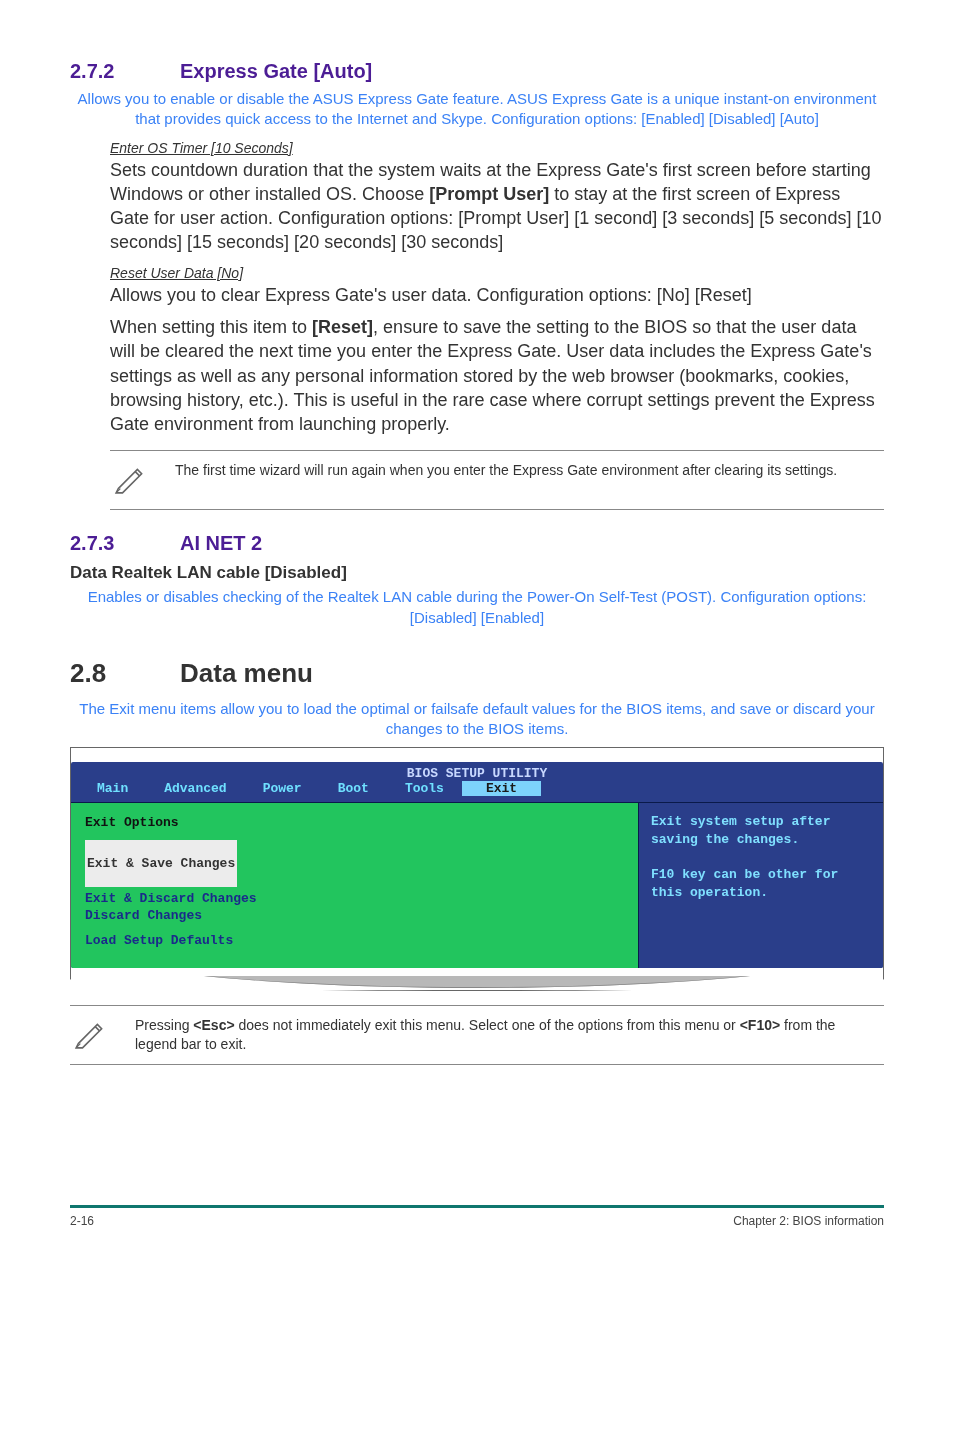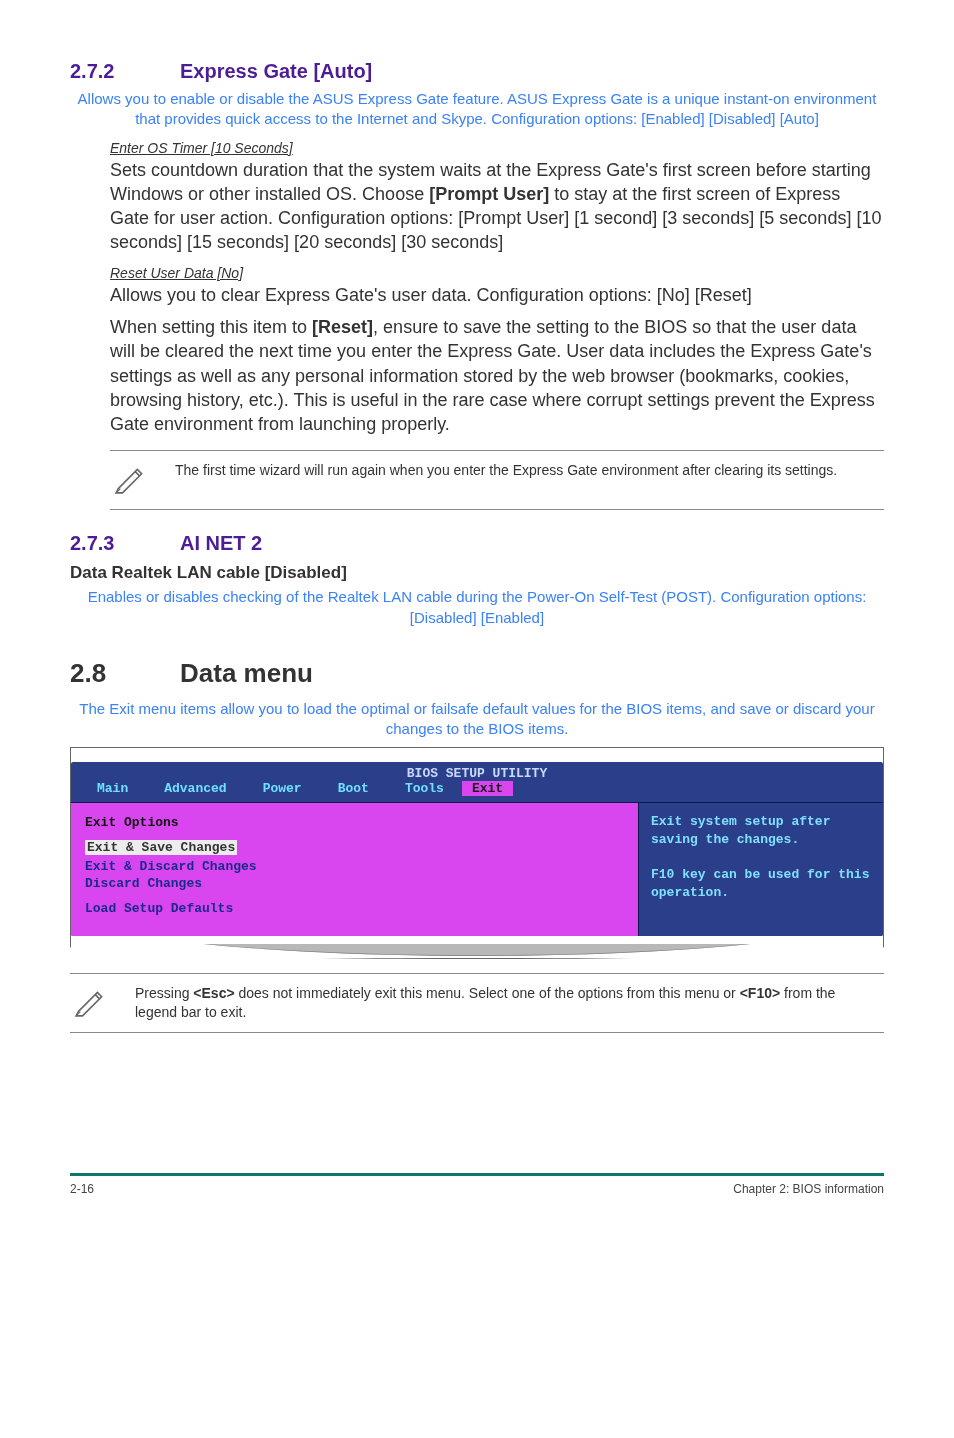--- a/index.html
+++ b/index.html
@@ -104,44 +104,44 @@
   }
   .bios-tabs {
     display: flex;
     padding: 0 8px 6px 8px;
   }
   .bios-tab {
     color: #6fe0ff;
     padding: 0 18px;
   }
   .bios-tab.active {
-    background: #d946ef;
+    background: #7dd3fc;
     color: #1a1a1a;
-    padding: 0 10px;
+    padding: 0 24px;
   }
   .bios-content {
     display: flex;
     border-top: 1px solid #0a1a4a;
   }
   .bios-main {
     flex: 1;
-    background: #d946ef;
+    background: #22c55e;
     color: #1a2a6a;
     padding: 10px 14px 18px 14px;
     position: relative;
   }
   .bios-list-item {
     margin: 2px 0;
     color: #1a2a8a;
   }
   .bios-list-item.selected {
     background: #ececec;
     color: #333;
     display: inline-block;
-    padding: 0 2px;
+    padding: 16px 2px;
   }
   .bios-side {
     width: 220px;
     background: #2a3e8a;
     color: #7fe0ff;
     padding: 10px 12px 18px 12px;
     border-left: 1px solid #0a1a4a;
     line-height: 1.35;
   }
   .bios-curve {
@@ -239,21 +239,21 @@
           <div style="height:6px;"></div>
           <div class="bios-list-item selected">Exit &amp; Save Changes</div>
           <div class="bios-list-item">Exit &amp; Discard Changes</div>
           <div class="bios-list-item">Discard Changes</div>
           <div style="height:6px;"></div>
           <div class="bios-list-item">Load Setup Defaults</div>
         </div>
         <div class="bios-side">
           <div style="white-space:pre-line;">Exit system setup after saving the changes.
 
-F10 key can be used for this operation.</div>
+F10 key can be other for this operation.</div>
         </div>
       </div>
     </div>
     <div class="bios-curve"></div>
   </div>
 
   <div class="note-block no-indent">
     <span class="pencil-icon">
       <svg viewBox="0 0 32 32">
           <path d="M4 26 L22 8 L26 12 L8 30 L2 30 Z" fill="none" stroke="#666" stroke-width="1.5"></path>

